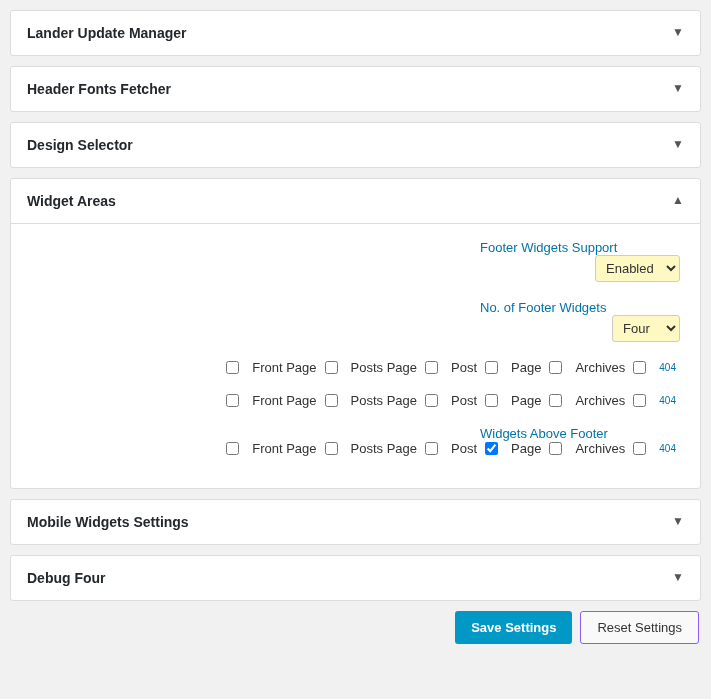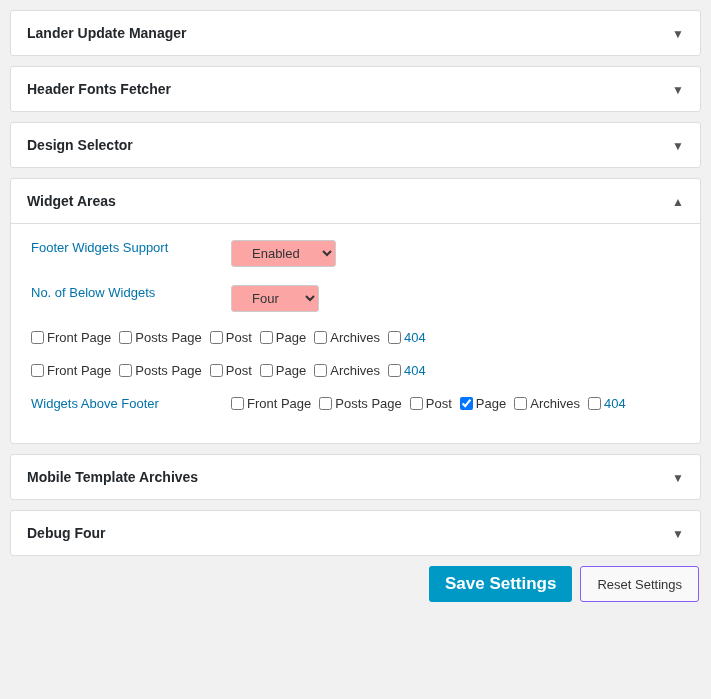--- a/index.html
+++ b/index.html
@@ -13,103 +13,105 @@
     }
     .accordion-section {
       background: #fff;
       border: 1px solid #ddd;
       border-radius: 3px;
       margin-bottom: 10px;
     }
     .accordion-header {
       display: flex;
       justify-content: space-between;
-      align-items: flex-end;
+      align-items: flex-start;
       padding: 14px 16px;
       cursor: pointer;
       font-size: 14px;
       font-weight: 600;
       color: #23282d;
     }
     .accordion-header .chevron {
       font-size: 12px;
       color: #555;
     }
     .accordion-content {
       border-top: 1px solid #ddd;
       padding: 16px 20px 20px;
     }
     .form-row {
       display: flex;
-      align-items: flex-start;
+      align-items: flex-end;
       margin-bottom: 18px;
+      flex-direction: column;
     }
     .form-row:last-child {
       margin-bottom: 12px;
     }
     .form-label {
       color: #0073aa;
       width: 200px;
       flex-shrink: 0;
       font-size: 13px;
     }
     .form-control {
       display: flex;
       align-items: center;
       flex-wrap: wrap;
       gap: 4px;
     }
     select {
       border: 1px solid #ccc;
       border-radius: 3px;
-      padding: 4px 16px;
-      font-size: 13px;
-      background: #fca5a5;
+      padding: 4px 6px;
+      font-size: 13px;
+      background: #fef9c3;
       color: #333;
       cursor: pointer;
     }
     .checkbox-group {
       display: flex;
       align-items: center;
       flex-wrap: wrap;
       gap: 0px;
     }
     .checkbox-item {
       display: flex;
       align-items: center;
       margin-right: 4px;
+      gap: 10px;
     }
     .checkbox-item input[type="checkbox"] {
       margin-right: 3px;
       cursor: pointer;
     }
     .checkbox-item .cb-label {
       font-size: 13px;
       color: #333;
       margin-right: 4px;
     }
     .cb-link {
       color: #0073aa;
-      font-size: 13px;
+      font-size: 10px;
       text-decoration: none;
     }
     .footer-buttons {
       display: flex;
       justify-content: flex-end;
       gap: 8px;
       margin-top: 10px;
       padding-right: 2px;
     }
     .btn-save {
       background: #0099c5;
       color: #fff;
       border: none;
       border-radius: 3px;
       padding: 8px 16px;
-      font-size: 17px;
+      font-size: 13px;
       cursor: pointer;
       font-weight: 600;
     }
     .btn-reset {
       background: #f9f9f9;
       color: #333;
       border: 1px solid #8b5cf6;
       border-radius: 3px;
       padding: 8px 16px;
       font-size: 13px;
@@ -153,21 +155,21 @@
       <div class="form-label">Footer Widgets Support</div>
       <div class="form-control">
         <select>
           <option>Enabled</option>
           <option>Disabled</option>
         </select>
       </div>
     </div>
 
     <div class="form-row">
-      <div class="form-label">No. of Below Widgets</div>
+      <div class="form-label">No. of Footer Widgets</div>
       <div class="form-control">
         <select>
           <option>One</option>
           <option>Two</option>
           <option>Three</option>
           <option selected="">Four</option>
         </select>
       </div>
     </div>
 
@@ -257,21 +259,21 @@
           <a class="cb-link">404</a>
         </div>
       </div>
     </div>
 
   </div>
 </div>
 
 <div class="accordion-section">
   <div class="accordion-header">
-    <span>Mobile Template Archives</span>
+    <span>Mobile Widgets Settings</span>
     <span class="chevron chevron-down"></span>
   </div>
 </div>
 
 <div class="accordion-section">
   <div class="accordion-header">
     <span>Debug Four</span>
     <span class="chevron chevron-down"></span>
   </div>
 </div>

